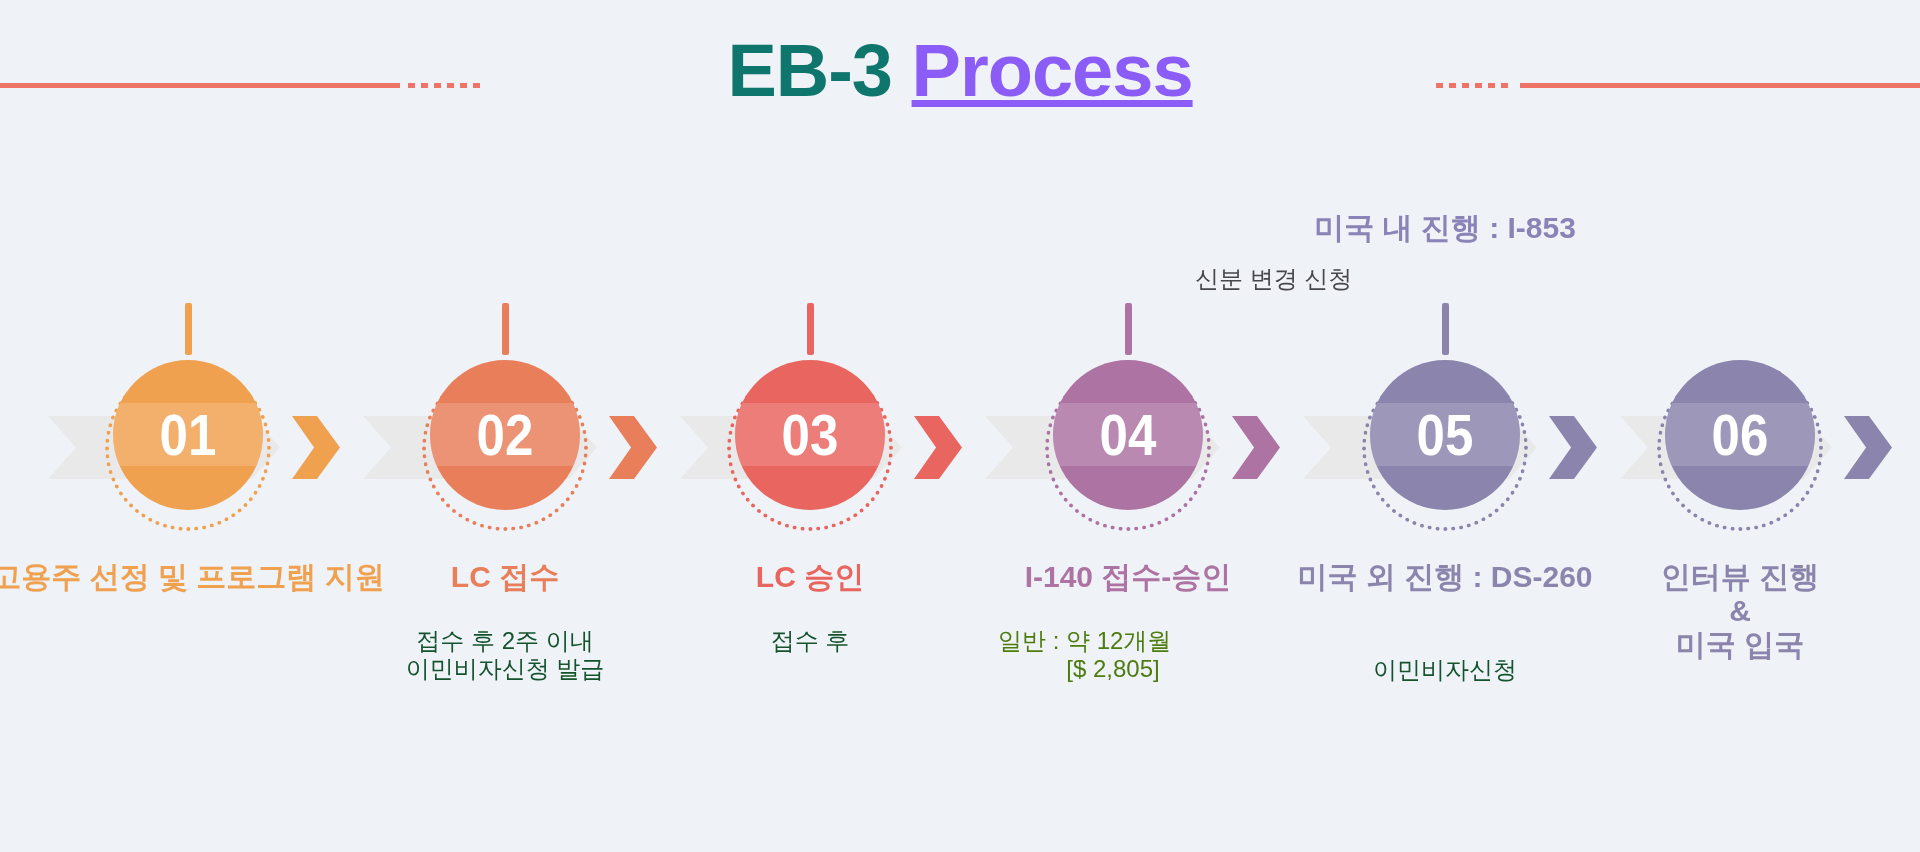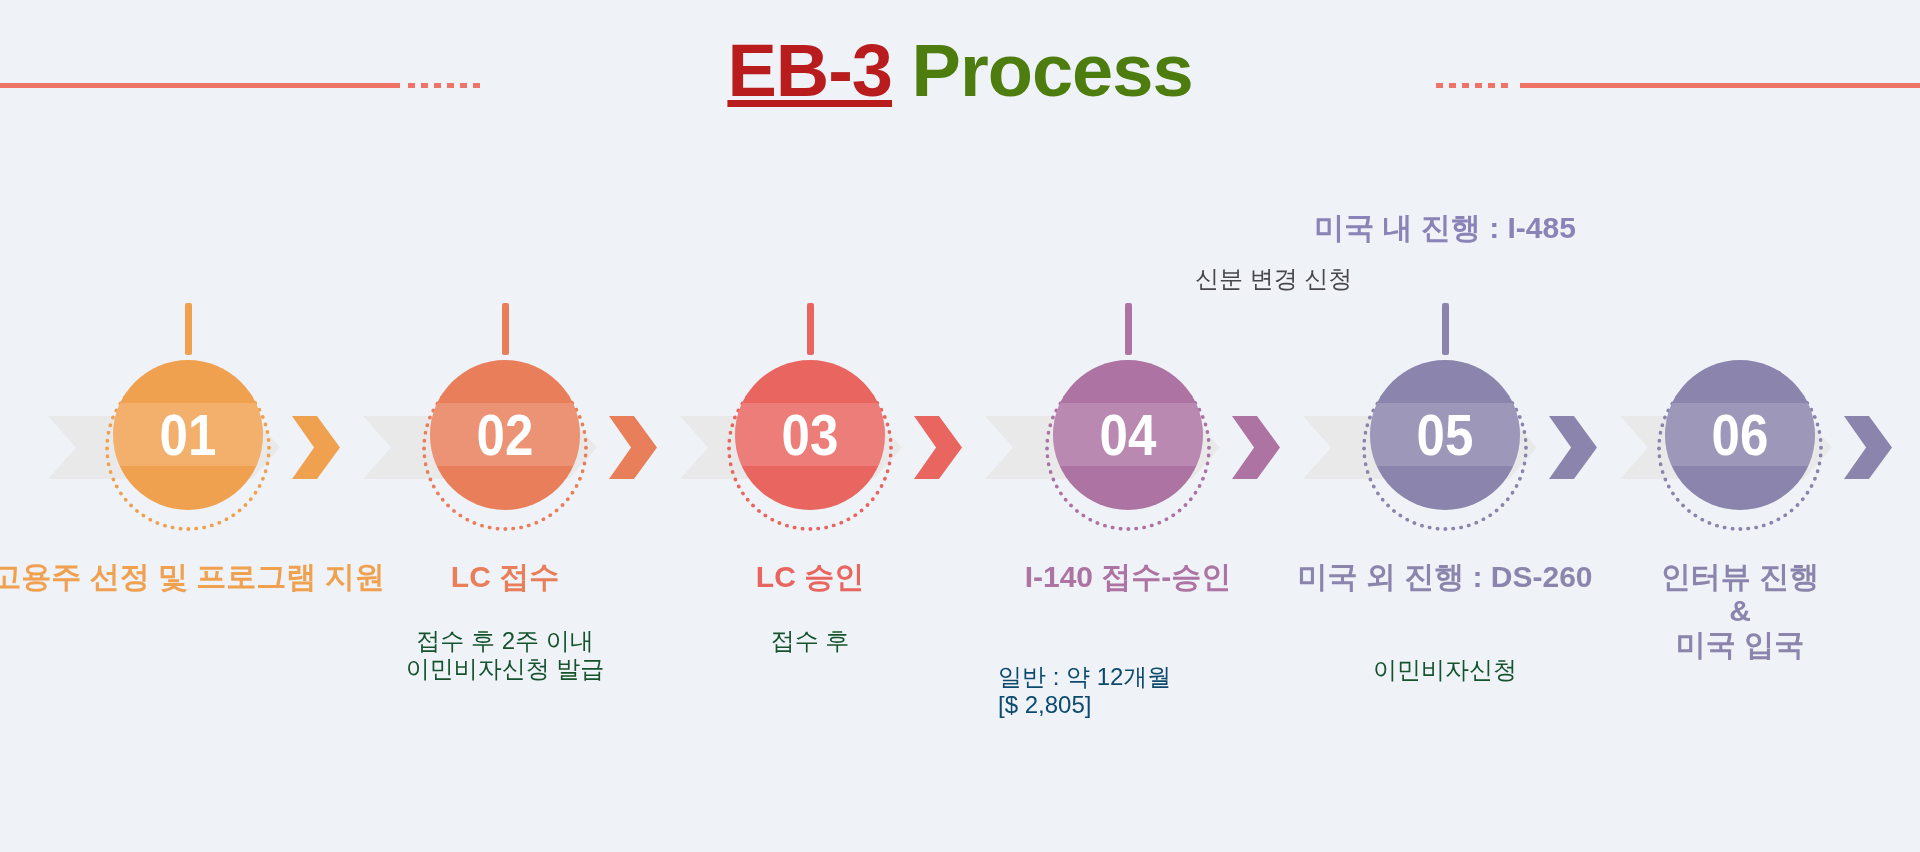--- a/index.html
+++ b/index.html
@@ -8,22 +8,22 @@
     background:#eff2f7;
     font-family:"Liberation Sans","DejaVu Sans",sans-serif;
   }
   .stage{position:absolute;inset:0;}
 
   
   .title{
     position:absolute;top:34px;left:0;width:1920px;text-align:center;
     font-size:74px;font-weight:bold;letter-spacing:-1px;line-height:1;
   }
-  .title .t1{color:#b91c1c;text-decoration:underline;}
-  .title .t2{color:#4d7c0f;}
+  .title .t1{color:#0f766e;}
+  .title .t2{color:#8b5cf6;text-decoration:underline;}
   .decor{position:absolute;top:83px;height:5px;background:#ed7467;}
   .decor-left-solid{left:0;width:400px;}
   .decor-right-solid{left:1520px;width:400px;}
   .decor-dots{
     position:absolute;top:83px;width:78px;height:5px;background:
     repeating-linear-gradient(90deg,#ed7467 0 7px,transparent 7px 13px);
   }
   .decor-dots-left{left:408px;}
   .decor-dots-right{left:1436px;}
 
@@ -78,23 +78,23 @@
     text-align:center;font-size:30px;font-weight:bold;color:var(--c);
     line-height:34px;
   }
   .sub{
     position:absolute;top:627px;left:calc(var(--cx) - 250px);width:500px;
     text-align:center;font-size:24px;color:#14532d;line-height:28px;
   }
   .s5 .sub{top:656px;}
   .sub4{
     position:absolute;top:627px;left:calc(var(--cx) - 130px);width:270px;
-    text-align:left;font-size:24px;color:#0c4a6e;line-height:28px;margin-top:36px;
-  }
-  .sub4 .fee{text-align:left;width:230px;}
+    text-align:left;font-size:24px;color:#4d7c0f;line-height:28px;
+  }
+  .sub4 .fee{text-align:center;width:230px;}
   .small-note{font-size:19px;}
 
   .anno-title{
     position:absolute;top:208px;left:calc(var(--cx) - 250px);width:500px;
     text-align:center;font-size:30px;font-weight:bold;color:#8a83b8;
   }
   .anno-sub{
     position:absolute;top:263px;left:calc(var(--cx) - 250px);width:500px;
     font-size:24px;color:#46464c;
   }
@@ -173,21 +173,21 @@
       <div class="num">04</div>
     </div>
     <div class="label">I-140 접수-승인</div>
     <div class="sub4">
       <div>일반 : 약 12개월</div>
       <div class="fee">[$ 2,805]</div>
     </div>
   </div>
 
   <div class="s5">
-    <div class="anno-title">미국 내 진행 : I-485</div>
+    <div class="anno-title">미국 내 진행 : I-853</div>
     <div class="anno-sub">신분 변경 신청</div>
     <div class="tick"></div>
     <div class="ring"></div>
     <div class="circle">
       <div class="stripe"></div>
       <div class="num">05</div>
     </div>
     <div class="label">미국 외 진행 : DS-260</div>
     <div class="sub">
       <div>이민비자신청</div>

